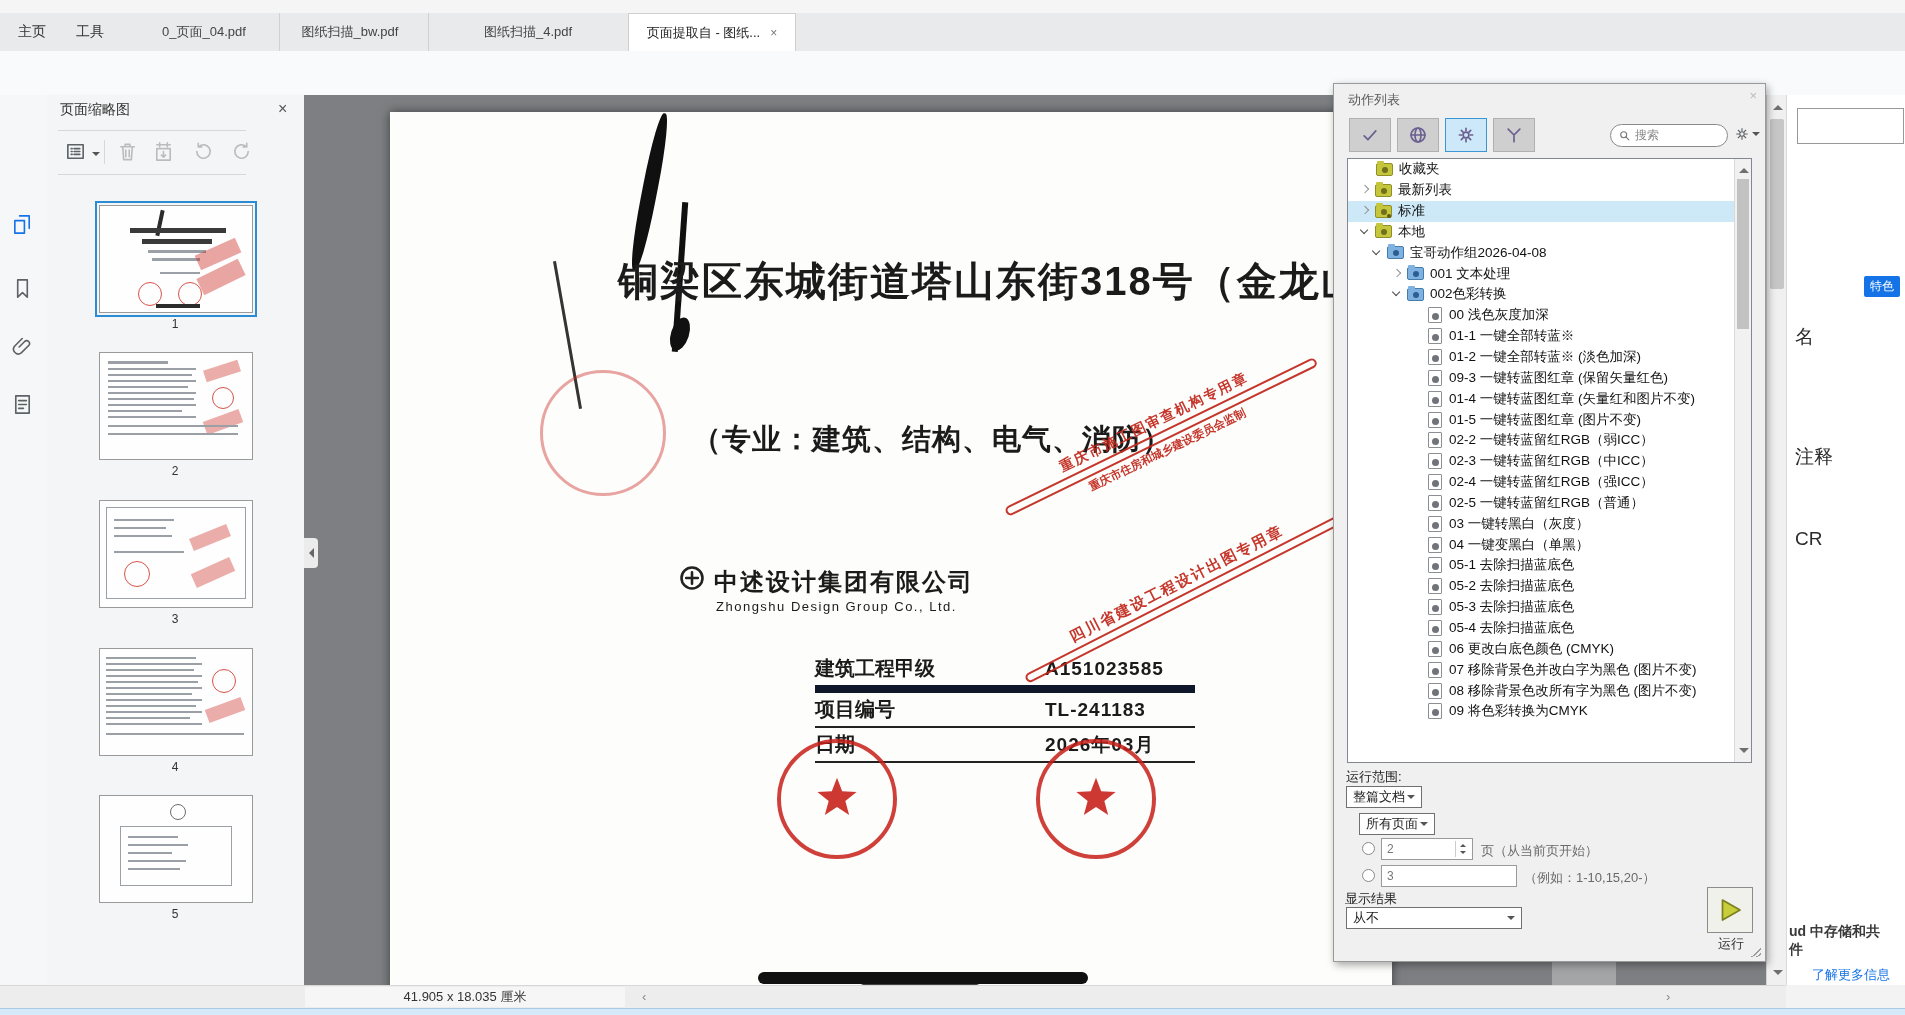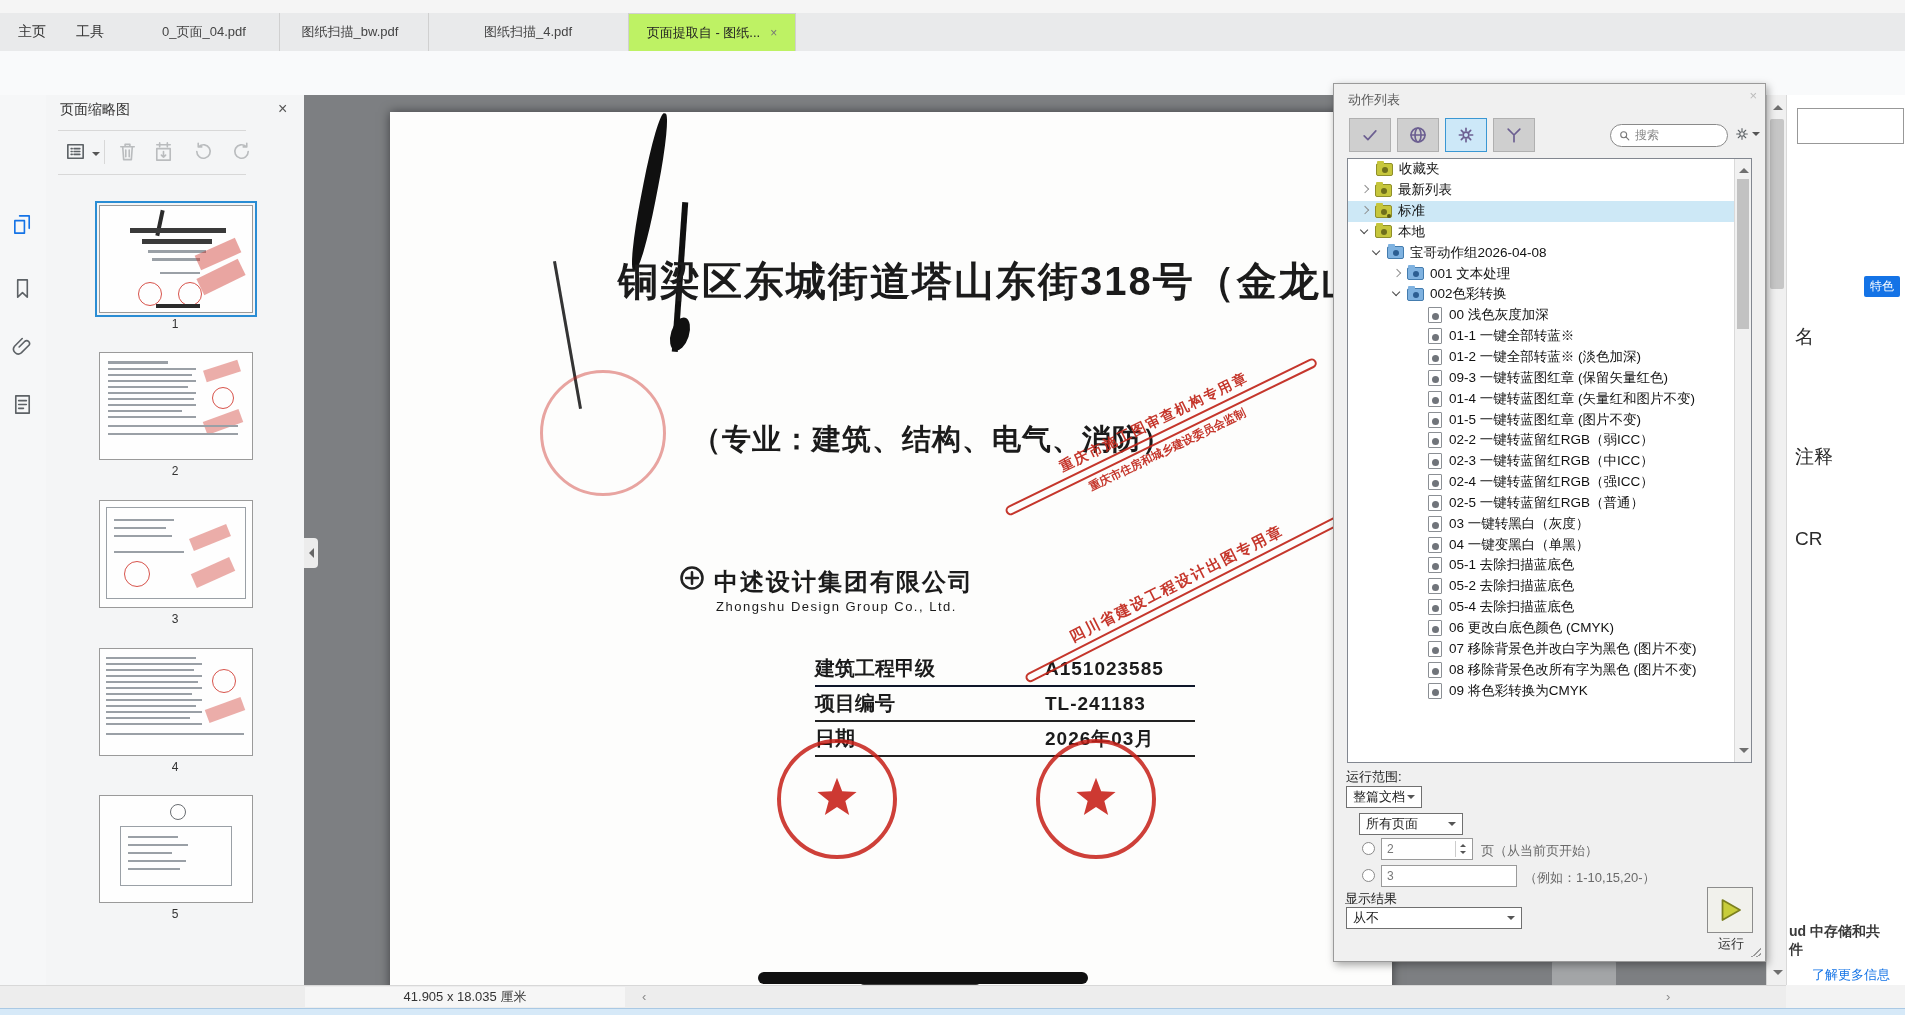--- a/index.html
+++ b/index.html
@@ -5,21 +5,21 @@
   html,body{margin:0;padding:0}
   body{width:1905px;height:1015px;overflow:hidden;font-family:"Liberation Sans",sans-serif;background:#f3f3f3;-webkit-font-smoothing:antialiased}
   #stage{position:absolute;inset:0;width:1905px;height:1015px}
   .abs{position:absolute}
   
   #menubar{left:0;top:0;width:1905px;height:13px;background:#f5f5f5;overflow:hidden;display:flex;gap:26px;padding-left:10px;align-items:flex-end}
   #menubar span{font-size:12px;color:#333;white-space:nowrap;transform:translateY(3px)}
   #tabbar{left:0;top:13px;width:1905px;height:38px;background:#e9eaeb;border-bottom:1px solid #d6d6d6}
   .apptab{position:absolute;top:0;height:38px;display:flex;align-items:center;justify-content:center;font-size:14px;color:#333}
   .doctab{position:absolute;top:0;height:38px;display:flex;align-items:center;justify-content:center;font-size:13px;color:#444;border-right:1px solid #d0d0d0}
-  .doctab.active{background:#bef264;border:1px solid #d0d0d0;border-bottom:none;color:#222}
+  .doctab.active{background:#ffffff;border:1px solid #d0d0d0;border-bottom:none;color:#222}
   .doctab .x{margin-left:10px;color:#777;font-size:12px}
   #toolbar{left:0;top:51px;width:1905px;height:44px;background:#f9fafb;border-bottom:1px solid #cfd2d4}
   .tb{position:absolute;top:58px;width:30px;height:30px;display:flex;align-items:center;justify-content:center}
   .ic{width:23px;height:23px;stroke:#5d6266;fill:none;stroke-width:1.7;stroke-linecap:round;stroke-linejoin:round}
   .ic.blue{stroke:#1473e6}
   .dis{opacity:.38}
   .tsep{position:absolute;top:58px;width:1px;height:28px;background:#d9dbdd}
   #pageNum{left:382px;top:61px;width:34px;height:23px;border:1px solid #ababab;background:#fff;font-size:13px;text-align:center;color:#222}
   .tbtext{position:absolute;top:64px;font-size:13px;color:#333}
   .caret{width:0;height:0;border:4px solid transparent;border-top-color:#555;position:absolute}
@@ -616,21 +616,21 @@
       <div class="ptx" style="left:302px;top:308px;font-size:29px;font-weight:bold;letter-spacing:1px">（专业：建筑、结构、电气、消防）</div>
 
       <svg class="ic" style="left:288px;top:452px;position:absolute;width:28px;height:28px;stroke:#222;stroke-width:2">
           <use href="#i-logo"></use>
         </svg>
       <div class="ptx" style="left:324px;top:454px;font-size:24px;font-weight:bold;letter-spacing:2px">中述设计集团有限公司</div>
       <div class="ptx" style="left:326px;top:487px;font-size:13px;letter-spacing:1.5px">Zhongshu Design Group Co., Ltd.</div>
 
       <div style="position:absolute;left:425px;top:540px;width:380px">
 
-      <div style="height:33px;border-bottom:2px solid #0f172a;display:flex;align-items:center">
+      <div style="height:33px;border-bottom:8px solid #0f172a;display:flex;align-items:center">
             <span style="width:230px;font-size:20px;font-weight:bold;color:#1b1b1b">建筑工程甲级</span>
             <span style="font-size:19px;font-weight:bold;color:#1b1b1b;letter-spacing:1px">A151023585</span>
           </div>
           <div style="height:33px;border-bottom:2px solid #222;display:flex;align-items:center">
             <span style="width:230px;font-size:20px;font-weight:bold;color:#1b1b1b">项目编号</span>
             <span style="font-size:19px;font-weight:bold;color:#1b1b1b;letter-spacing:1px">TL-241183</span>
           </div>
           <div style="height:33px;border-bottom:2px solid #222;display:flex;align-items:center">
             <span style="width:230px;font-size:20px;font-weight:bold;color:#1b1b1b">日期</span>
             <span style="font-size:19px;font-weight:bold;color:#1b1b1b;letter-spacing:1px">2026年03月</span>
@@ -839,20 +839,25 @@
             <span>05-1 去除扫描蓝底色</span>
           </div>
           <div class="trow" style="padding-left: 78px;">
 
             <span class="fic act"></span>
             <span>05-2 去除扫描蓝底色</span>
           </div>
           <div class="trow" style="padding-left: 78px;">
 
             <span class="fic act"></span>
+            <span>05-3 去除扫描蓝底色</span>
+          </div>
+          <div class="trow" style="padding-left: 78px;">
+
+            <span class="fic act"></span>
             <span>05-4 去除扫描蓝底色</span>
           </div>
           <div class="trow" style="padding-left: 78px;">
 
             <span class="fic act"></span>
             <span>06 更改白底色颜色 (CMYK)</span>
           </div>
           <div class="trow" style="padding-left: 78px;">
 
             <span class="fic act"></span>
@@ -874,21 +879,21 @@
         <div id="tthumb"></div>
         <div class="sar" style="left:4px;bottom:4px;border-top-color:#6f6f6f"></div>
       </div>
     </div>
 
     <div class="plabel" style="left:12px;top:684px">运行范围:</div>
     <div class="dd" style="left:12px;top:702px;width:76px;height:22px">
       <span>整篇文档</span>
         <div class="caret" style="position:static;margin-top:4px"></div>
     </div>
-    <div class="dd" style="left:25px;top:729px;width:104px;height:22px">
+    <div class="dd" style="left:25px;top:729px;width:76px;height:22px">
       <span>所有页面</span>
         <div class="caret" style="position:static;margin-top:4px"></div>
     </div>
 
     <div class="radio" style="left:28px;top:758px"></div>
     <div class="inp" style="left:47px;top:754px;width:92px;height:22px">
       <span>2</span>
       <div class="spinner">
           <div class="tri-u"></div>
           <div class="tri-d"></div>

